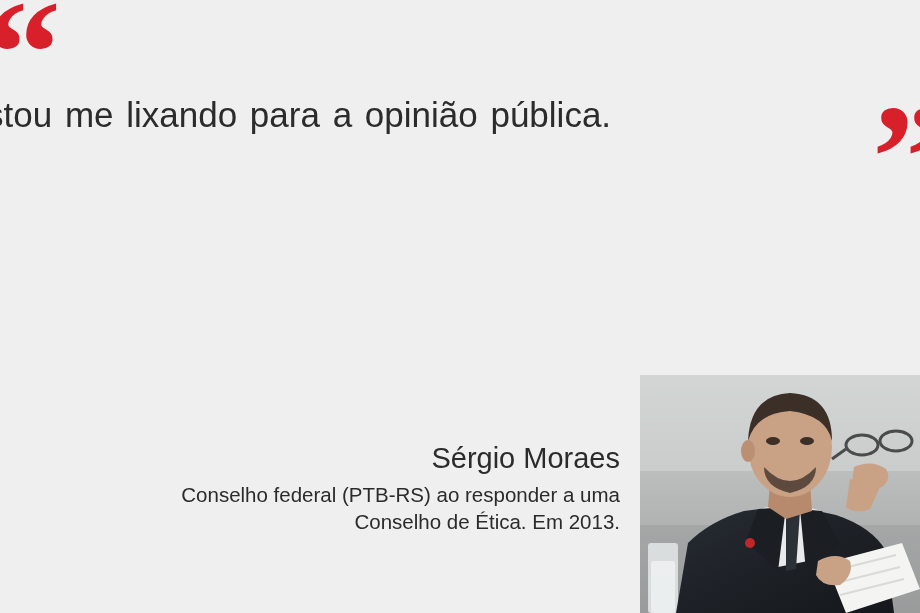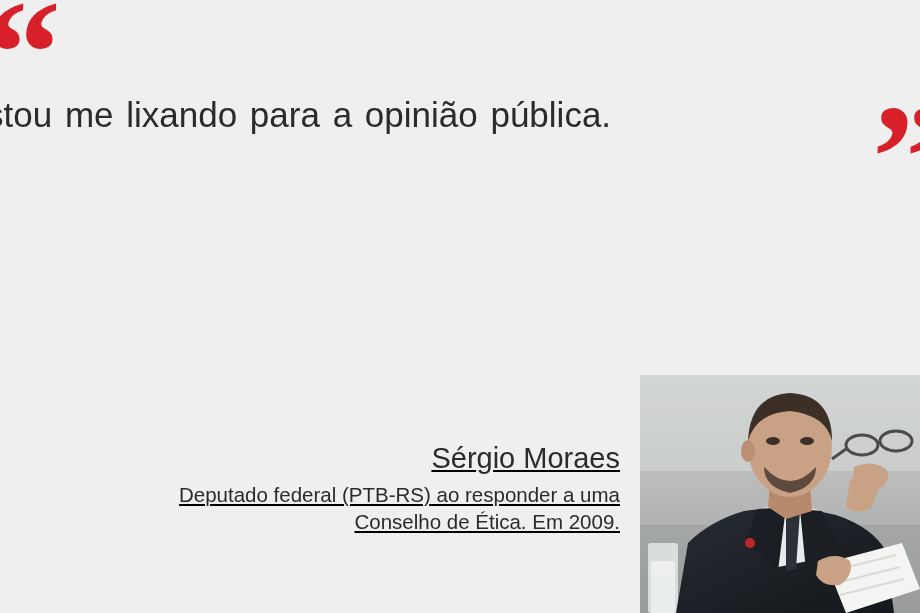--- a/index.html
+++ b/index.html
@@ -69,21 +69,20 @@
     word-spacing: 3px;
     white-space: nowrap;
   }
 
   .attribution {
     position: absolute;
     right: 300px;
     top: 440px;
     width: 460px;
     text-align: right;
-    text-decoration: underline;
   }
 
   .attribution-name {
     font-size: 29px;
     line-height: 36px;
     color: #2b2b2b;
     font-weight: 400;
     margin-bottom: 6px;
   }
 
@@ -119,22 +118,22 @@
 
   <div class="quote-mark-open">“</div>
 
   <div class="quote-mark-close">”</div>
 
   <div class="quote-text">stou me lixando  para a opinião  pública.</div>
 
   <div class="attribution">
     <div class="attribution-name">Sérgio Moraes</div>
     <div class="attribution-desc">
-      <span class="line">Deputado  federal (PTB-RS) ao responder a uma</span>
-      <span class="line">Conselho de Ética. Em 2009.</span>
+      <span class="line">Conselho  federal (PTB-RS) ao responder a uma</span>
+      <span class="line">Conselho de Ética. Em 2013.</span>
     </div>
   </div>
 
   <div class="portrait">
     <svg width="280" height="238" viewBox="0 0 280 238" xmlns="http://www.w3.org/2000/svg">
       <defs>
         <linearGradient id="bgGrad" x1="0" y1="0" x2="0" y2="1">
           <stop offset="0%" stop-color="#cfd2d1"></stop>
           <stop offset="55%" stop-color="#b4b7b6"></stop>
           <stop offset="100%" stop-color="#9ea1a0"></stop>

